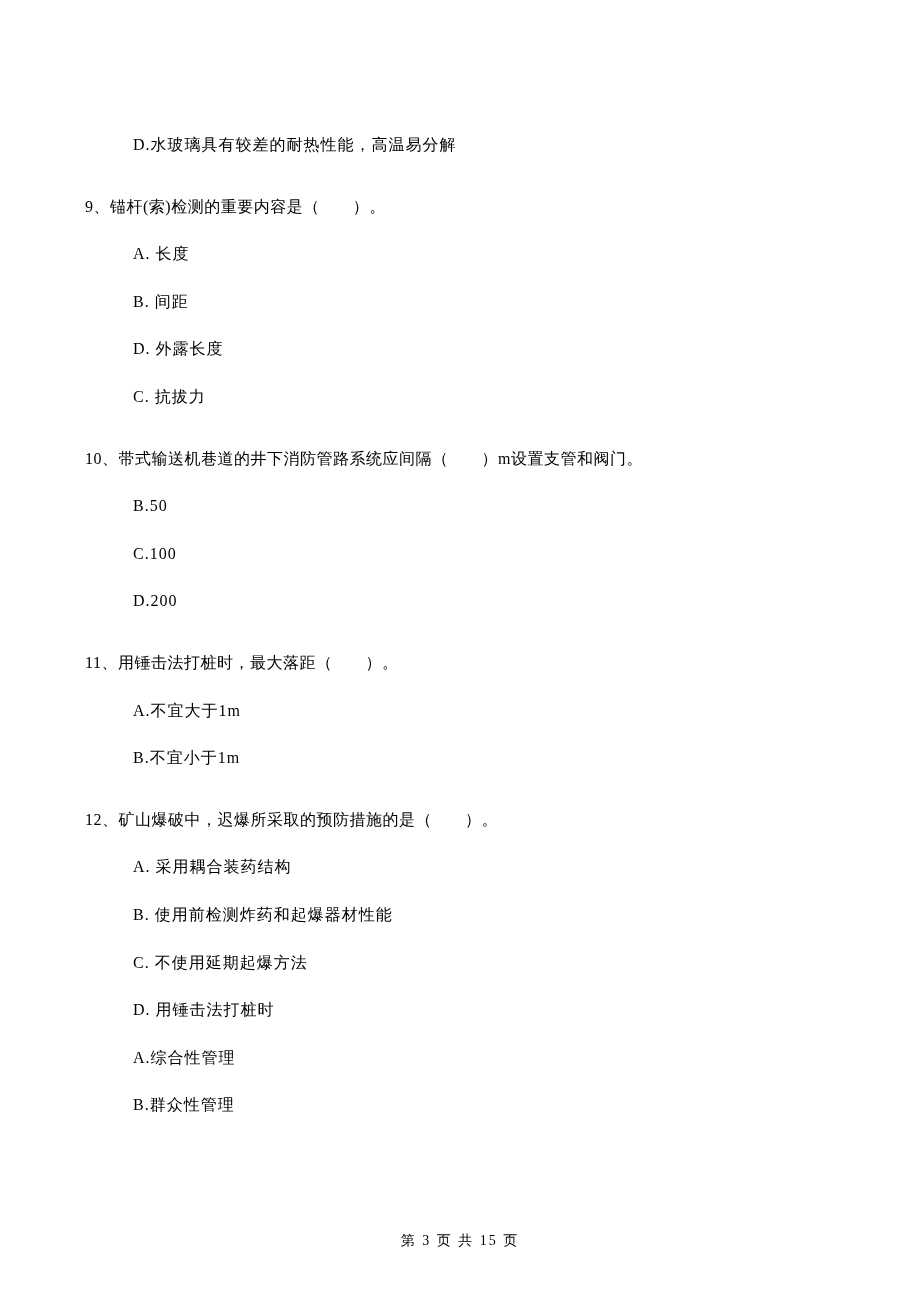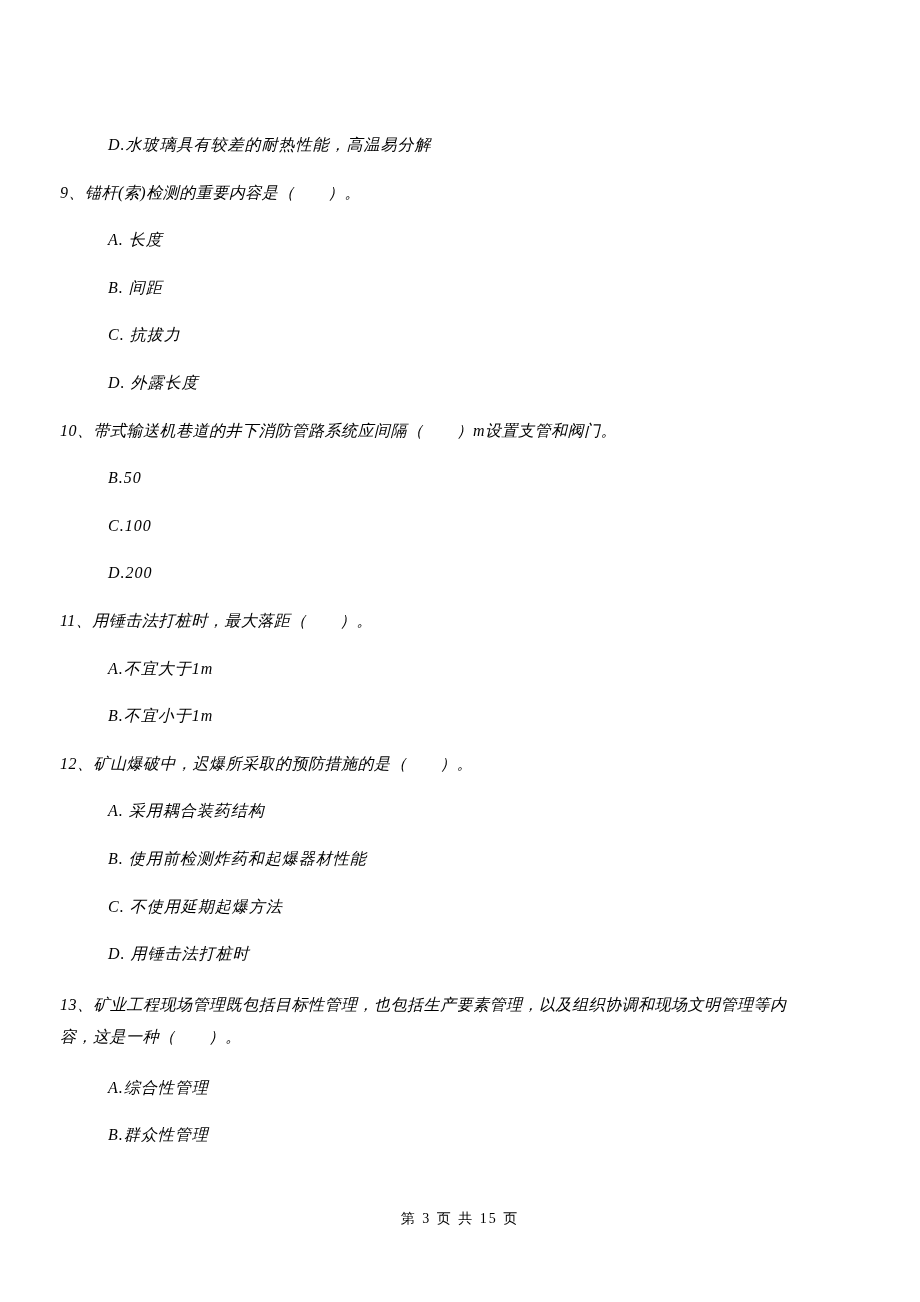--- a/index.html
+++ b/index.html
@@ -11,76 +11,74 @@
       font-family: "SimSun", "宋体", serif;
       background: #ffffff;
       color: #000000;
       width: 920px;
       height: 1302px;
       position: relative;
       font-size: 16px;
       line-height: 1.6;
     }
     .content {
-      padding: 110px 130px 0 60px;
-      font-style: italic;
+      padding: 110px 130px 0 85px;
     }
     .option-indent {
       margin-left: 48px;
       margin-top: 22px;
       margin-bottom: 22px;
       letter-spacing: 1px;
     }
     .question {
-      margin-top: 22px;
+      margin-top: 36px;
       margin-bottom: 22px;
       letter-spacing: 0.5px;
     }
     .question-multiline {
       margin-top: 22px;
       margin-bottom: 22px;
       letter-spacing: 0.5px;
       line-height: 2.0;
     }
     .footer {
       position: absolute;
-      bottom: 72px;
+      bottom: 50px;
       width: 100%;
       text-align: center;
       font-size: 14px;
       letter-spacing: 2px;
     }
   </style>
 </head>
 <body>
 
 <div class="content">
 
   <div class="option-indent">D.水玻璃具有较差的耐热性能，高温易分解</div>
 
   <div class="question">9、锚杆(索)检测的重要内容是（　　）。</div>
   <div class="option-indent">A. 长度</div>
   <div class="option-indent">B. 间距</div>
+  <div class="option-indent">D. 外露长度</div>
   <div class="option-indent">C. 抗拔力</div>
-  <div class="option-indent">D. 外露长度</div>
 
   <div class="question">10、带式输送机巷道的井下消防管路系统应间隔（　　）m设置支管和阀门。</div>
   <div class="option-indent">B.50</div>
   <div class="option-indent">C.100</div>
   <div class="option-indent">D.200</div>
 
   <div class="question">11、用锤击法打桩时，最大落距（　　）。</div>
   <div class="option-indent">A.不宜大于1m</div>
   <div class="option-indent">B.不宜小于1m</div>
 
   <div class="question">12、矿山爆破中，迟爆所采取的预防措施的是（　　）。</div>
   <div class="option-indent">A. 采用耦合装药结构</div>
   <div class="option-indent">B. 使用前检测炸药和起爆器材性能</div>
   <div class="option-indent">C. 不使用延期起爆方法</div>
   <div class="option-indent">D. 用锤击法打桩时</div>
 
-  <div class="question-multiline">13、矿业工程现场管理既包括目标性管理，也包括生产要素管理，以及组织协调和现场文明管理等内容，这是一种（　　）。</div>
   <div class="option-indent">A.综合性管理</div>
   <div class="option-indent">B.群众性管理</div>
 
 </div>
 
 <div class="footer">第 3 页 共 15 页</div>
 
 </body></html>

